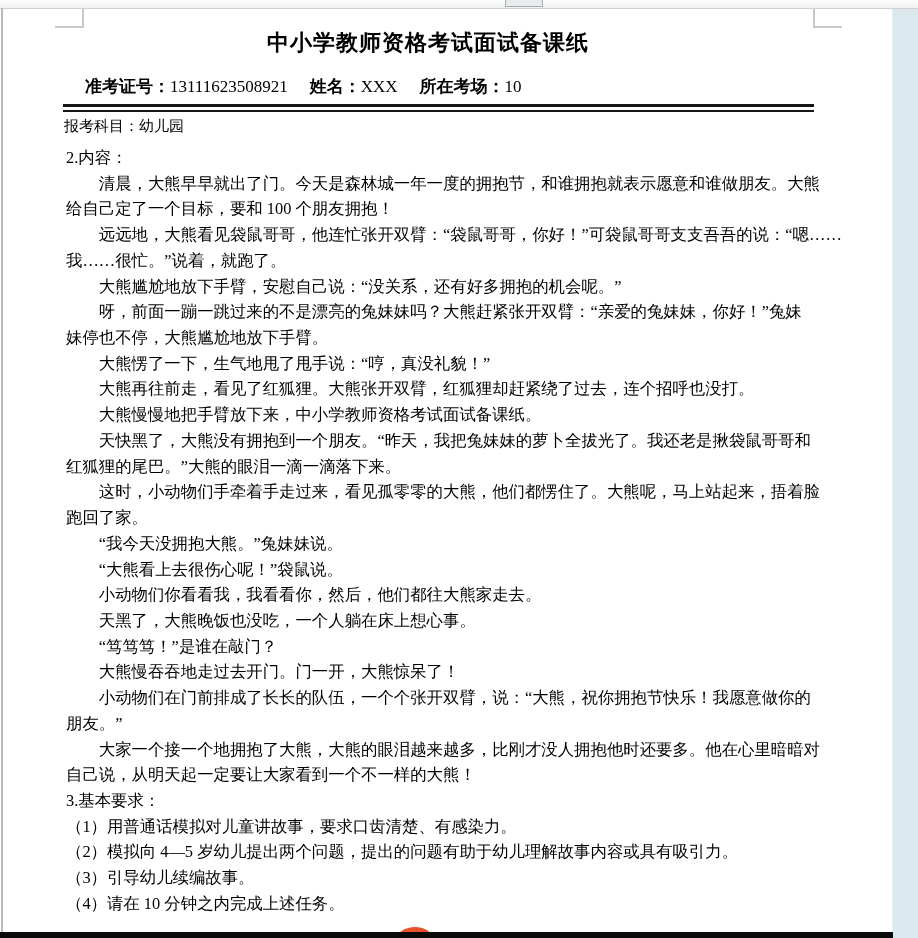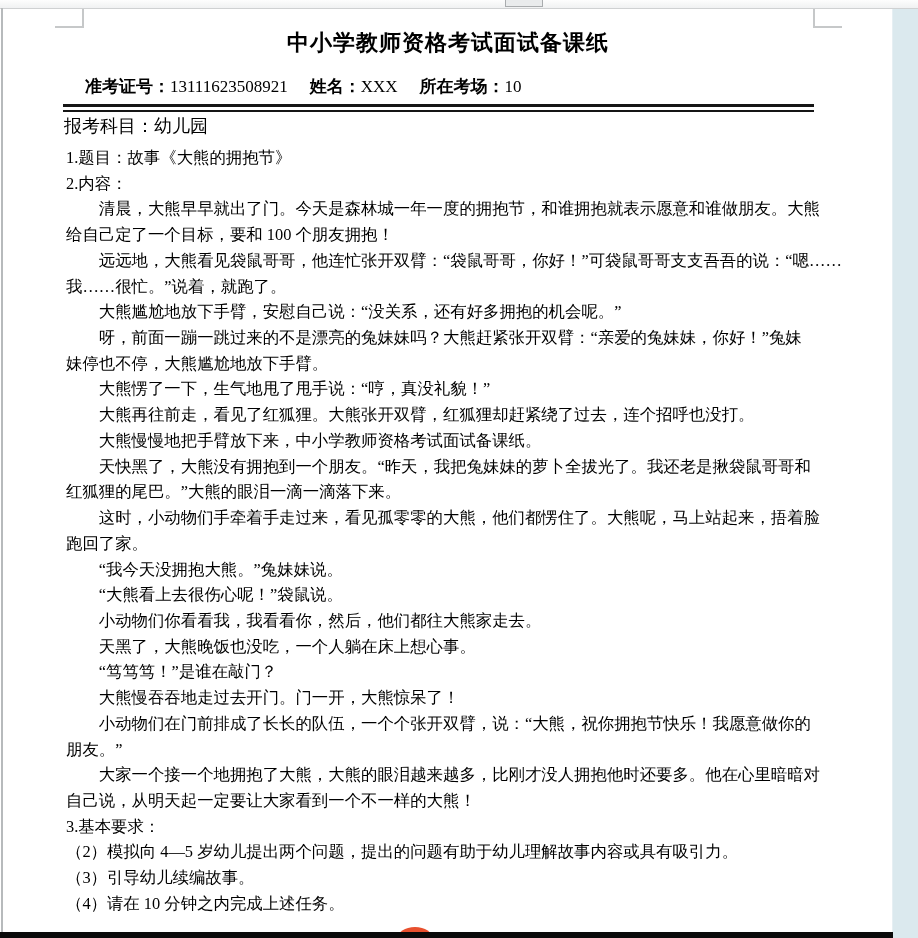--- a/index.html
+++ b/index.html
@@ -36,41 +36,41 @@
   }
   
   .mark{position:absolute;top:8px;width:27px;height:18px;z-index:3;}
   .mark-left{left:55px;border-right:2px solid #c6c8c9;border-bottom:2px solid #c6c8c9;}
   .mark-right{left:813px;border-left:2px solid #c6c8c9;border-bottom:2px solid #c6c8c9;}
 
   
   .doc-title{
     position:absolute;left:0;top:31px;width:856px;text-align:center;
     font-family:"Liberation Sans","DejaVu Sans",sans-serif;
-    font-weight:bold;font-size:22px;line-height:24px;letter-spacing:1px;margin-left:20px;
+    font-weight:bold;font-size:22px;line-height:24px;letter-spacing:1px;
   }
   .info-row{
     position:absolute;left:65px;top:77px;width:750px;
     font-size:17px;line-height:20px;white-space:nowrap;margin-left:20px;
   }
   .info-row .lbl{
     font-family:"Liberation Sans","DejaVu Sans",sans-serif;
     font-weight:bold;
   }
   .info-row .val{font-family:"Liberation Serif","DejaVu Serif",serif;}
   .info-gap{display:inline-block;width:22px;}
   .double-rule{
     position:absolute;left:63px;top:104px;width:751px;height:3px;
     border-top:3px solid #151515;border-bottom:2px solid #151515;z-index:2;
   }
   .meta-row{
     position:absolute;left:64px;top:116px;width:750px;
     display:flex;justify-content:space-between;
     font-family:"Liberation Sans","DejaVu Sans",sans-serif;
-    font-size:18px;line-height:20px;white-space:nowrap;
+    font-size:15px;line-height:20px;white-space:nowrap;
   }
   .meta-row .val{font-family:"Liberation Serif","DejaVu Serif",serif;}
   .body-text{
     position:absolute;left:66px;top:145px;width:760px;
     font-size:16.4px;z-index:1;
   }
   .body-text .line{
     height:25.72px;line-height:25.72px;white-space:nowrap;
   }
 </style>
@@ -91,21 +91,20 @@
 
 <div class="info-row"><span class="lbl">准考证号：</span><span class="val">13111623508921</span><span class="info-gap"></span><span class="lbl">姓名：</span><span class="val">XXX</span><span class="info-gap"></span><span class="lbl">所在考场：</span><span class="val">10</span></div>
 
 <div class="double-rule"></div>
 
 <div class="meta-row">
   <span><span>报考科目：</span><span>幼儿园</span></span>
 </div>
 
 <div class="body-text">
-    <div class="line">1.题目：故事《大熊的拥抱节》</div>
     <div class="line">2.内容：</div>
     <div class="line">　　清晨，大熊早早就出了门。今天是森林城一年一度的拥抱节，和谁拥抱就表示愿意和谁做朋友。大熊</div>
     <div class="line">给自己定了一个目标，要和 100 个朋友拥抱！</div>
     <div class="line">　　远远地，大熊看见袋鼠哥哥，他连忙张开双臂：“袋鼠哥哥，你好！”可袋鼠哥哥支支吾吾的说：“嗯……</div>
     <div class="line">我……很忙。”说着，就跑了。</div>
     <div class="line">　　大熊尴尬地放下手臂，安慰自己说：“没关系，还有好多拥抱的机会呢。”</div>
     <div class="line">　　呀，前面一蹦一跳过来的不是漂亮的兔妹妹吗？大熊赶紧张开双臂：“亲爱的兔妹妹，你好！”兔妹</div>
     <div class="line">妹停也不停，大熊尴尬地放下手臂。</div>
     <div class="line">　　大熊愣了一下，生气地甩了甩手说：“哼，真没礼貌！”</div>
     <div class="line">　　大熊再往前走，看见了红狐狸。大熊张开双臂，红狐狸却赶紧绕了过去，连个招呼也没打。</div>
@@ -118,16 +117,17 @@
     <div class="line">　　“大熊看上去很伤心呢！”袋鼠说。</div>
     <div class="line">　　小动物们你看看我，我看看你，然后，他们都往大熊家走去。</div>
     <div class="line">　　天黑了，大熊晚饭也没吃，一个人躺在床上想心事。</div>
     <div class="line">　　“笃笃笃！”是谁在敲门？</div>
     <div class="line">　　大熊慢吞吞地走过去开门。门一开，大熊惊呆了！</div>
     <div class="line">　　小动物们在门前排成了长长的队伍，一个个张开双臂，说：“大熊，祝你拥抱节快乐！我愿意做你的</div>
     <div class="line">朋友。”</div>
     <div class="line">　　大家一个接一个地拥抱了大熊，大熊的眼泪越来越多，比刚才没人拥抱他时还要多。他在心里暗暗对</div>
     <div class="line">自己说，从明天起一定要让大家看到一个不一样的大熊！</div>
     <div class="line">3.基本要求：</div>
+    <div class="line">（1）用普通话模拟对儿童讲故事，要求口齿清楚、有感染力。</div>
     <div class="line">（2）模拟向 4—5 岁幼儿提出两个问题，提出的问题有助于幼儿理解故事内容或具有吸引力。</div>
     <div class="line">（3）引导幼儿续编故事。</div>
     <div class="line">（4）请在 10 分钟之内完成上述任务。</div>
   </div>
 
 </body></html>

